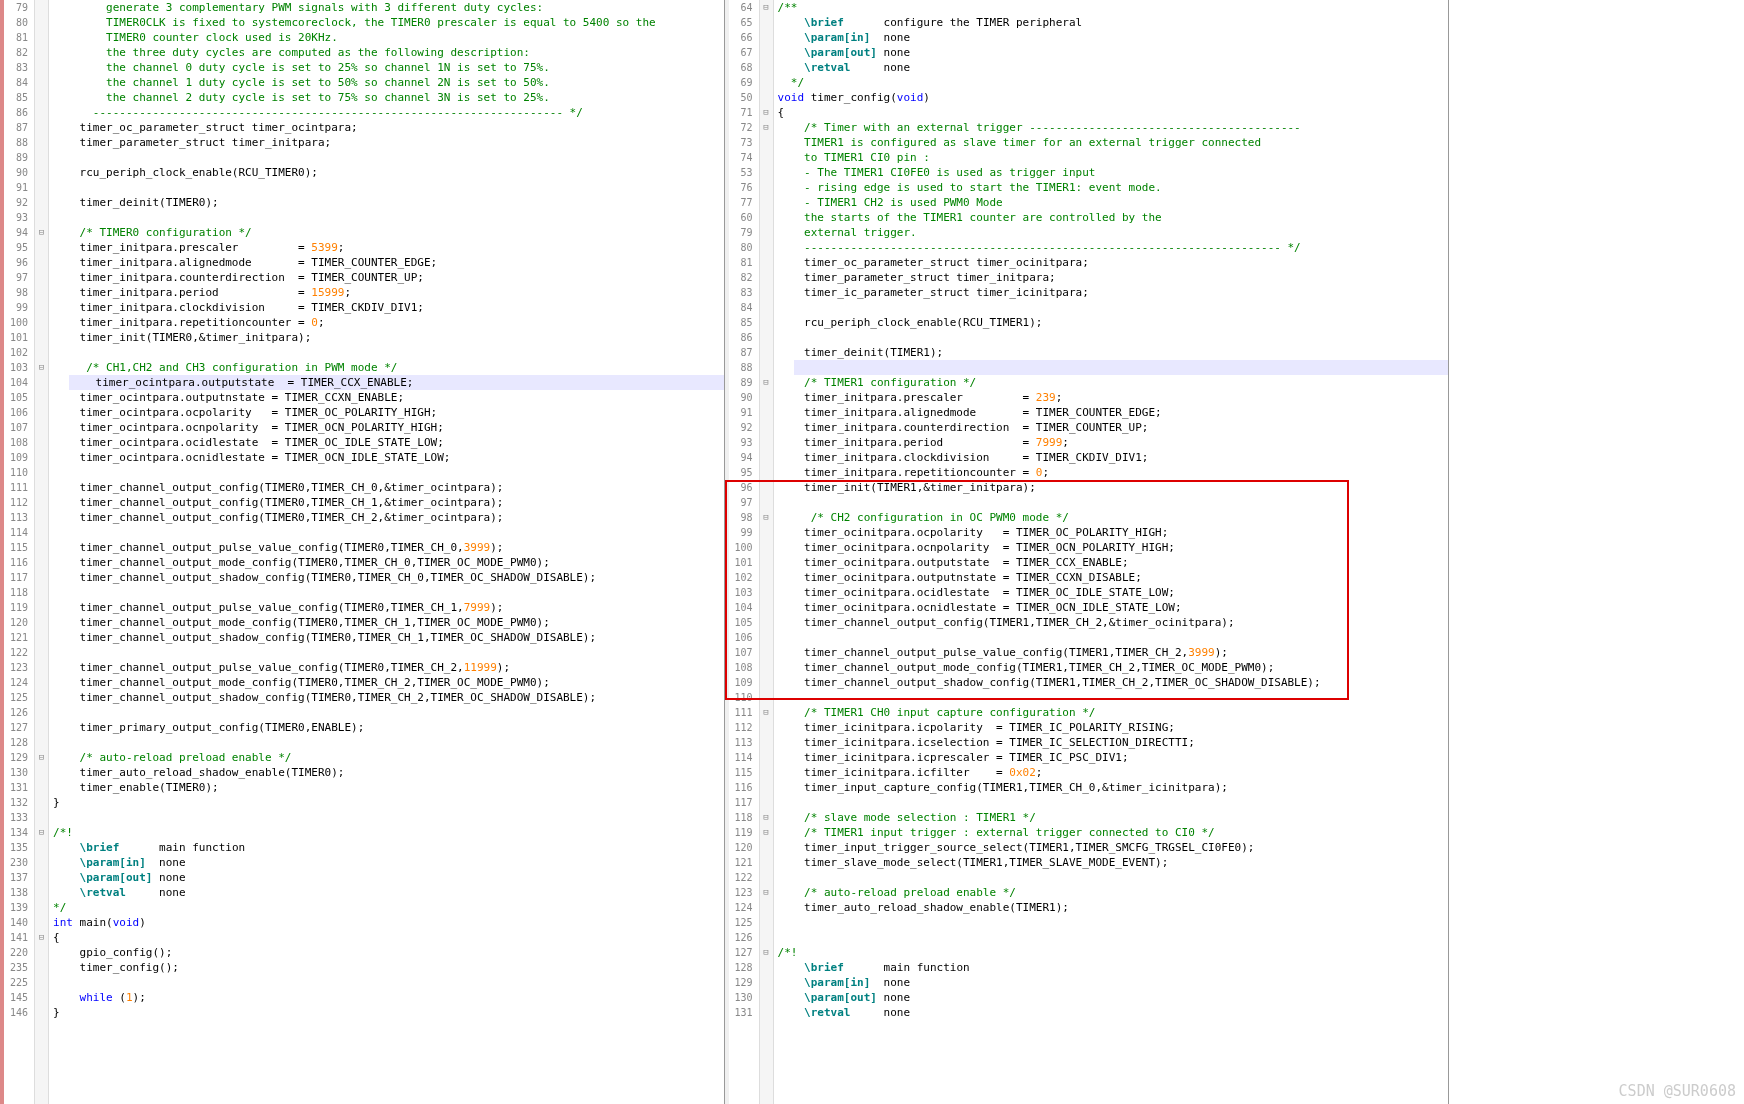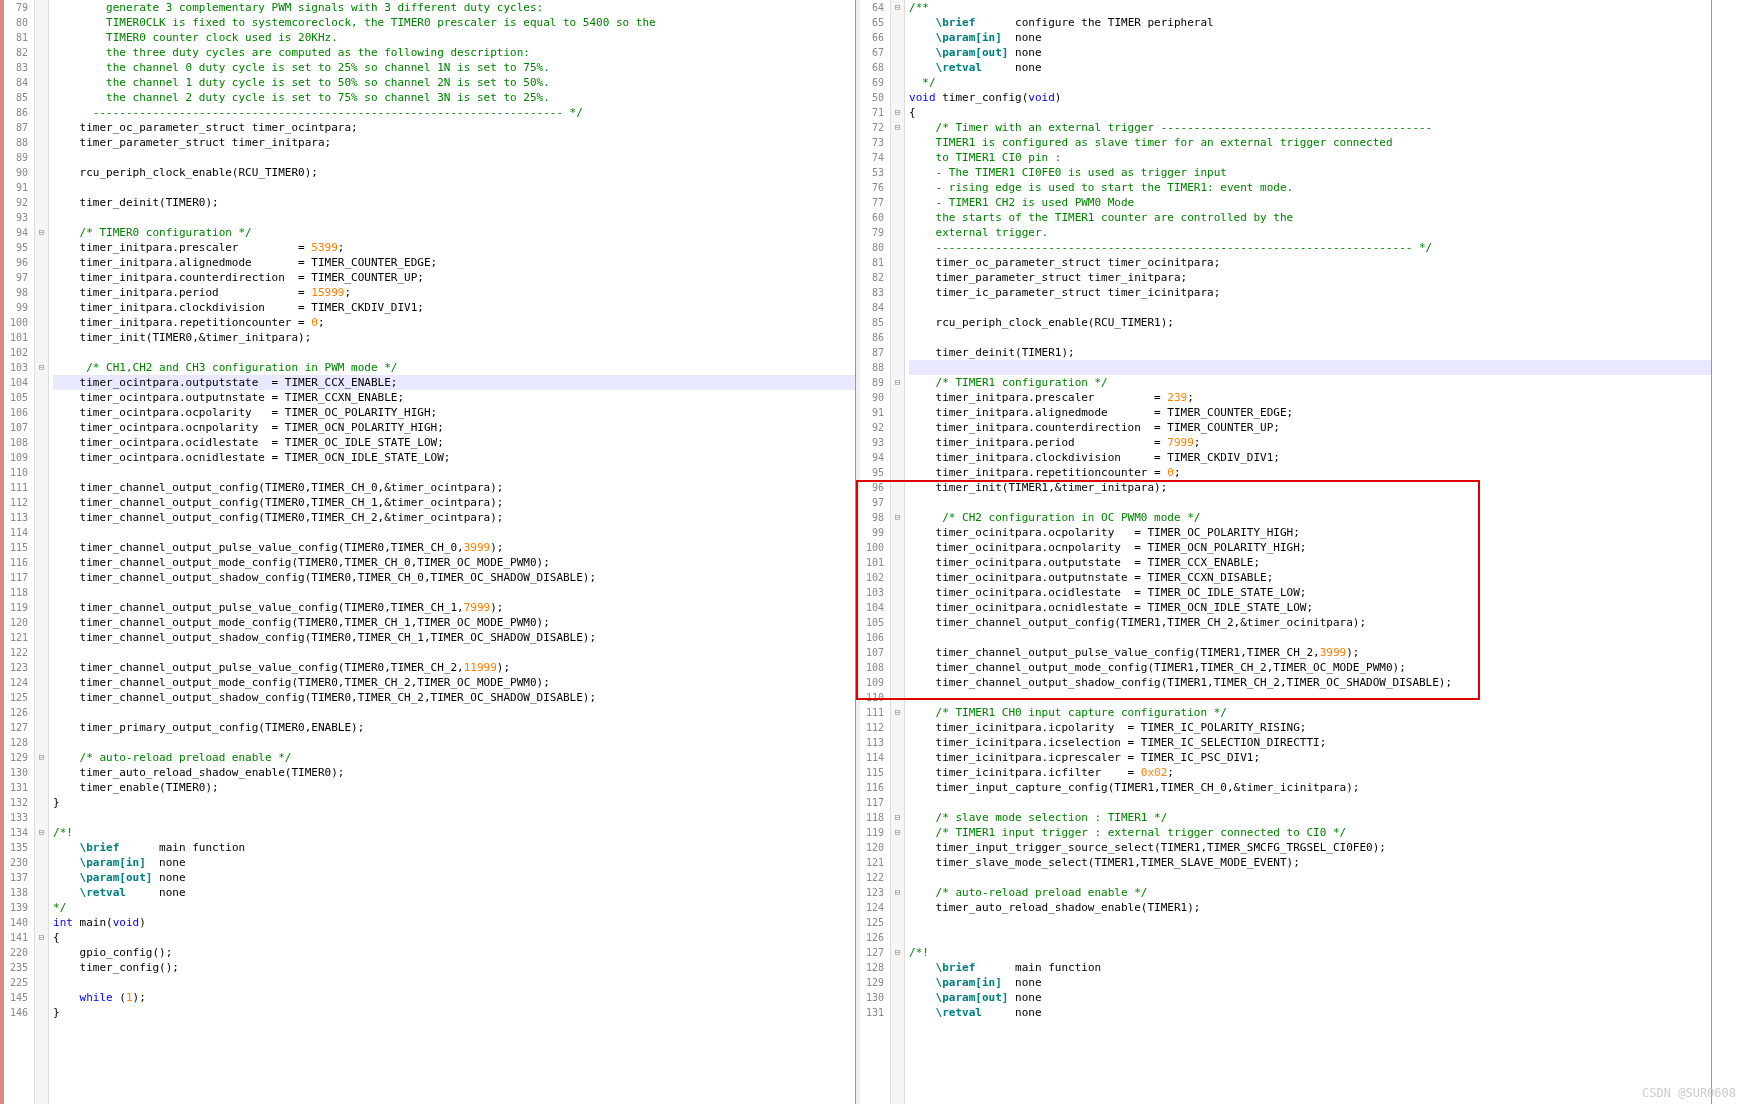--- a/index.html
+++ b/index.html
@@ -1,29 +1,29 @@
 <!DOCTYPE html>
 <html><head>
 <meta charset="utf-8">
 <style>
 * { margin:0; padding:0; box-sizing:border-box; }
 body { font-family:Consolas,monospace; font-size:11px; background:#fff; overflow:hidden; }
-.container { display:flex; width:1712px; height:1104px; }
+.container { display:flex; width:1449px; height:1104px; }
 .pane { flex:1; display:flex; overflow:hidden; border-right:1px solid #999; position:relative; }
 .gutter { background:#fff; border-right:1px solid #ddd; color:#888; text-align:right; padding:0 6px; user-select:none; line-height:15px; font-size:10px; }
 .fold { width:14px; background:#f5f5f5; border-right:1px solid #ddd; line-height:15px; font-size:9px; color:#888; text-align:center; }
 .code { flex:1; white-space:pre; line-height:15px; color:#000; padding-left:4px; }
 .row { height:15px; }
 .kw { color:#0000ff;margin-top:36px; }
 .cm { color:#008200; }
 .num { color:#ff8000; }
 .doc { color:#008080; font-weight:bold; }
-.hl { background:#e8e8ff; }
+.hl { background:#e8e8ff;margin-left:16px; }
 .redbox { position:absolute; border:2px solid #d00; pointer-events:none; left:0; top:480px; width:624px; height:220px; z-index:5; }
-.watermark { position:fixed; right:8px; bottom:4px; color:#ccc; font-size:12px; }
+.watermark { position:fixed; right:8px; bottom:4px; color:#ccc; font-size:15px; }
 .margin { width:4px; background:#f0f0f0; }
 .margin.red { background:#d88; }
 </style>
 </head>
 <body>
 
 <div class="container">
   <div class="pane">
     <div class="margin red"></div>
     <div class="gutter" id="gutL">

